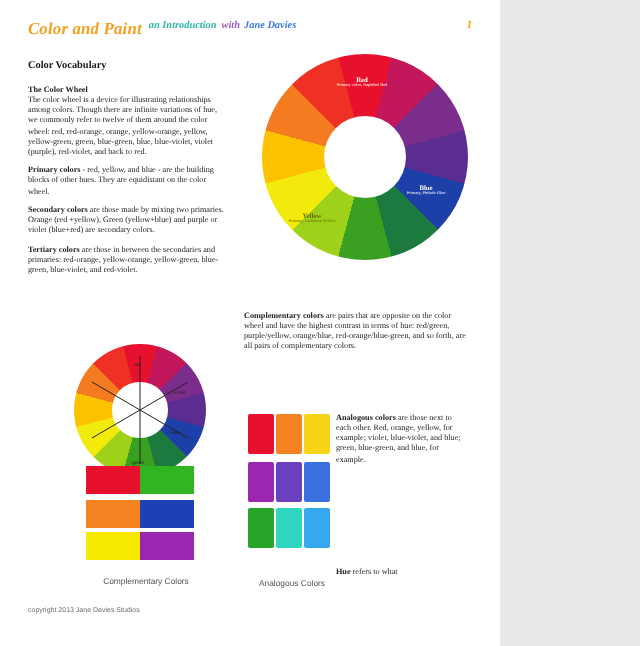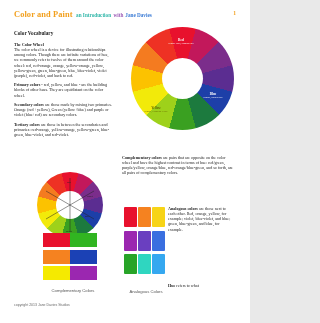--- a/index.html
+++ b/index.html
@@ -7,21 +7,21 @@
   .page{
     position:relative;
     width:250px;height:323px;
     background:#ffffff;
     overflow:hidden;
   }
 
   
   .header{
     position:absolute;left:14px;top:10px;width:222px;
-    display:flex;align-items:center;
+    display:flex;align-items:flex-start;font-style:italic;
   }
   .hdr-title{
     font-family:"Liberation Serif", serif;
     font-weight:bold;font-size:8.4px;color:#f2a01e;
     letter-spacing:.1px;white-space:nowrap;
   }
   .hdr-sub{
     font-family:"Liberation Serif", serif;
     font-weight:bold;font-size:5.2px;color:#2fb6a8;
     margin-left:3.5px;white-space:nowrap;

